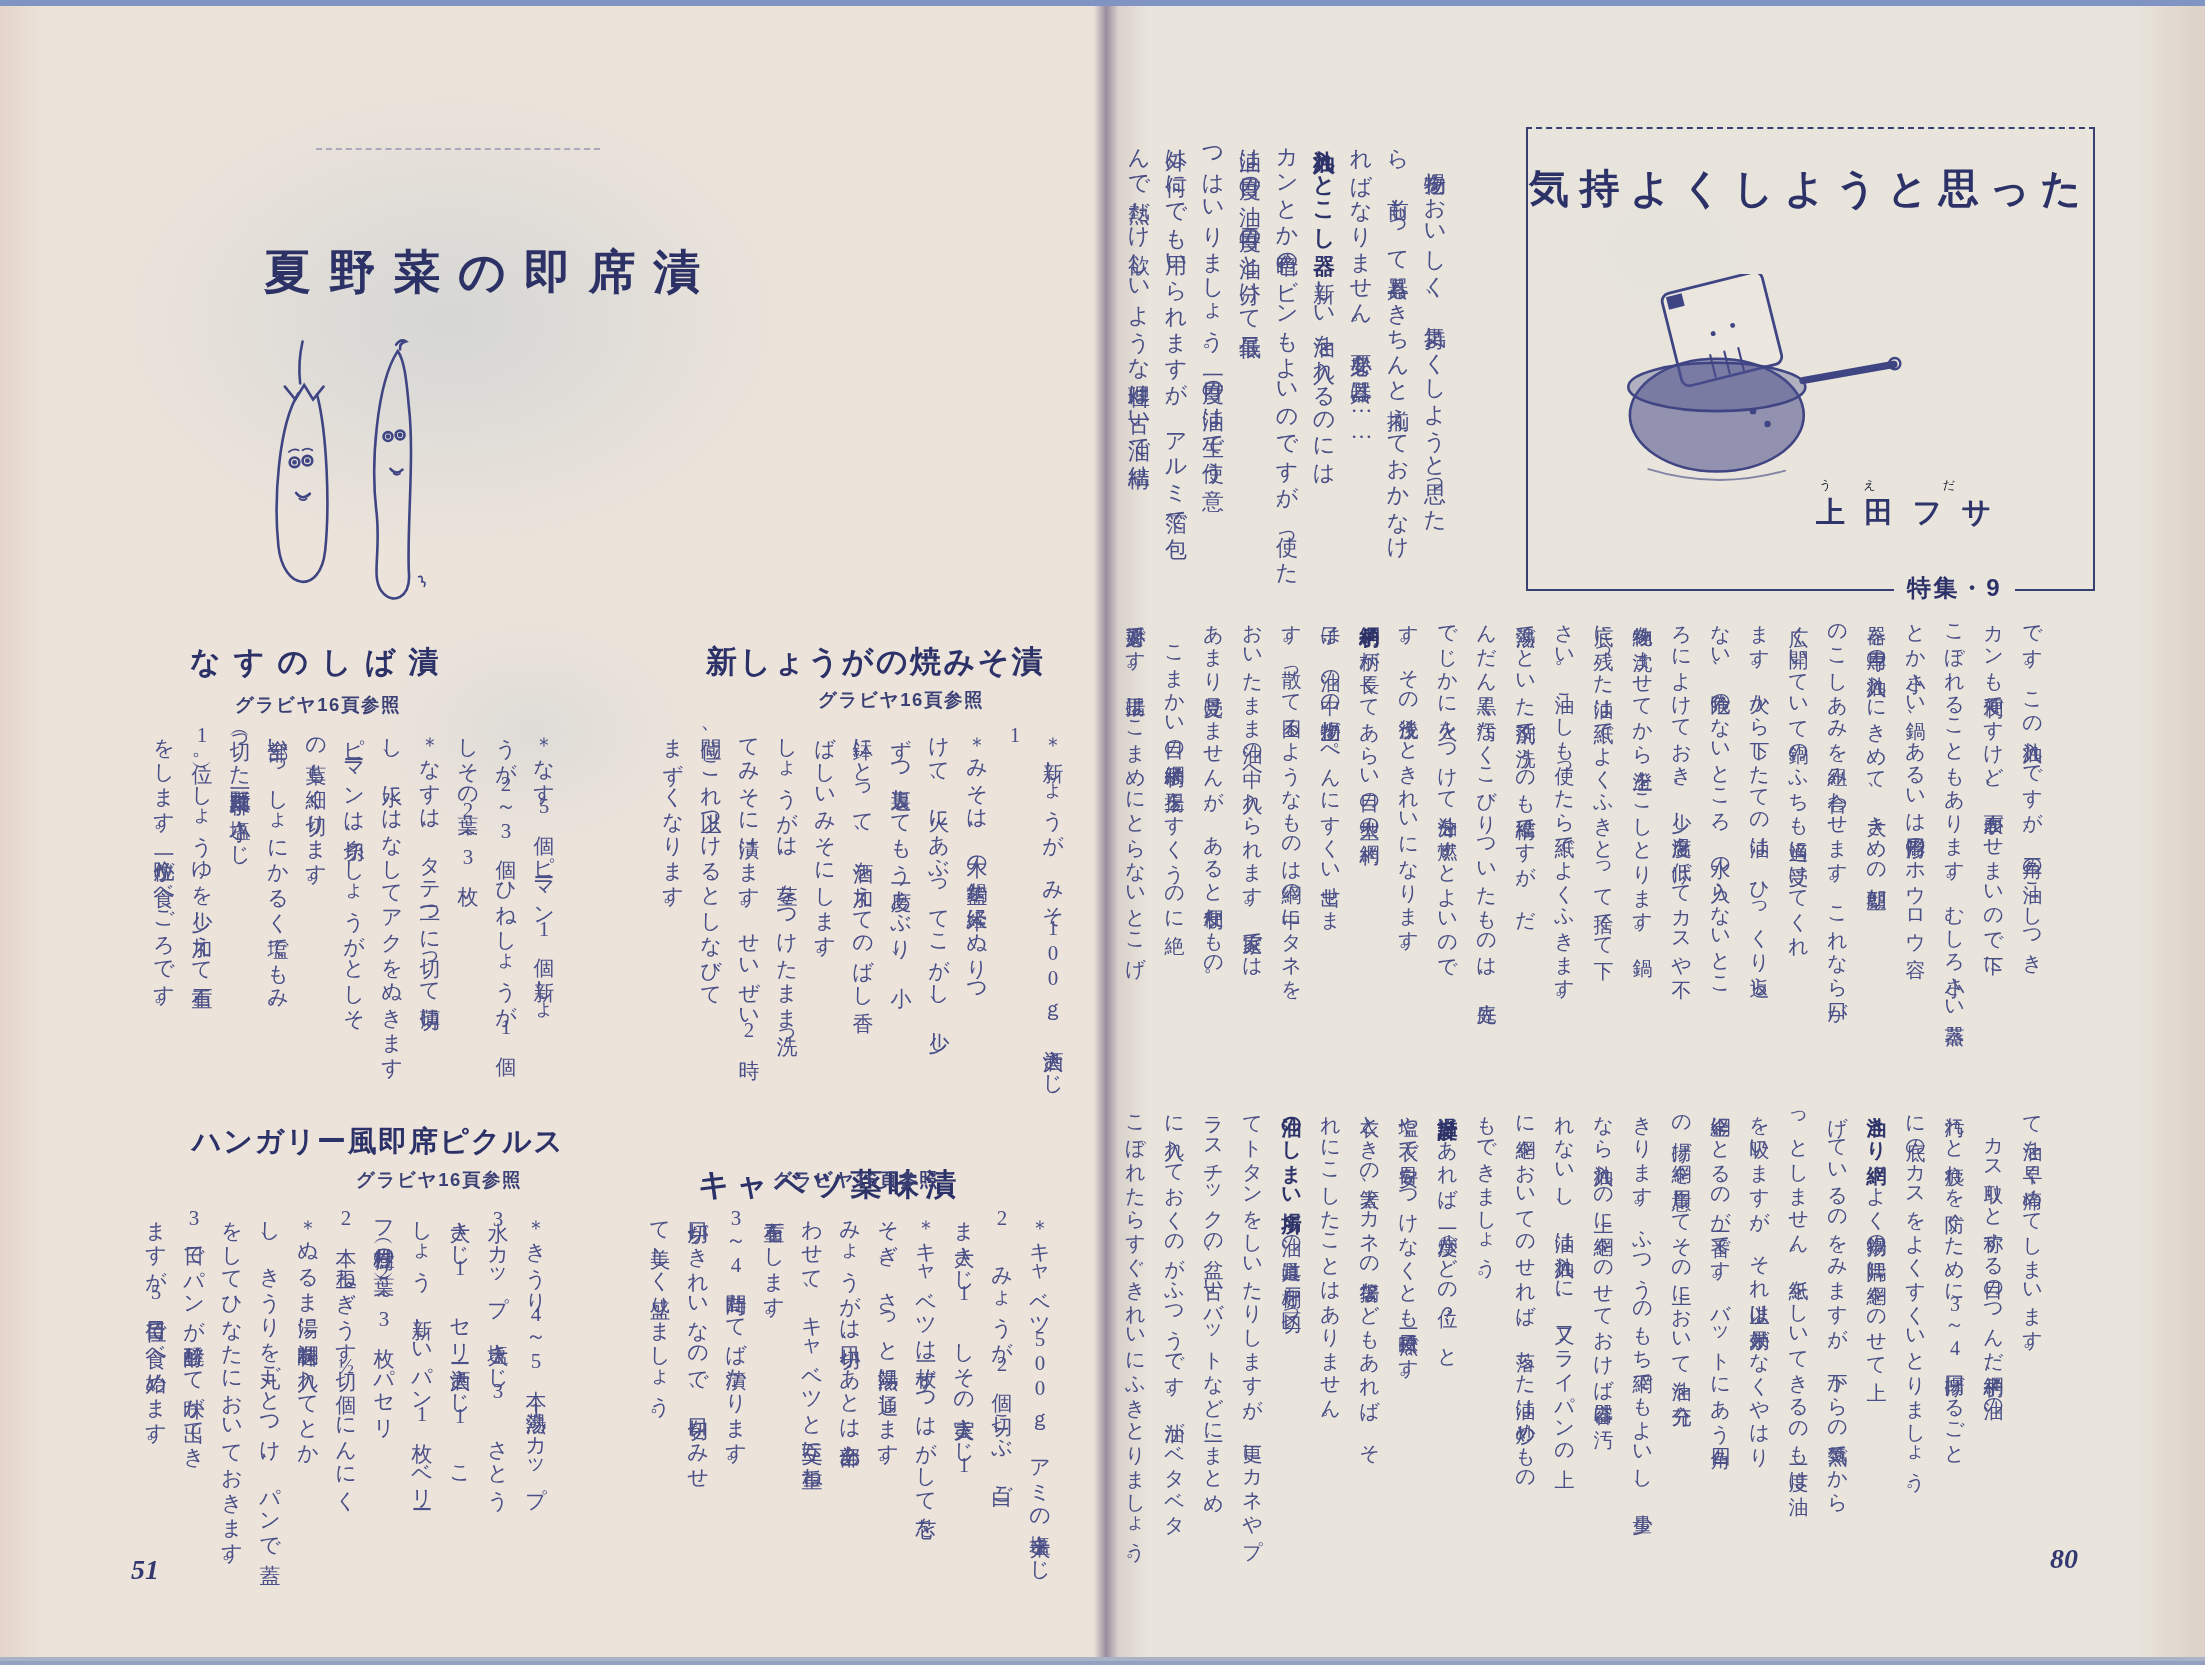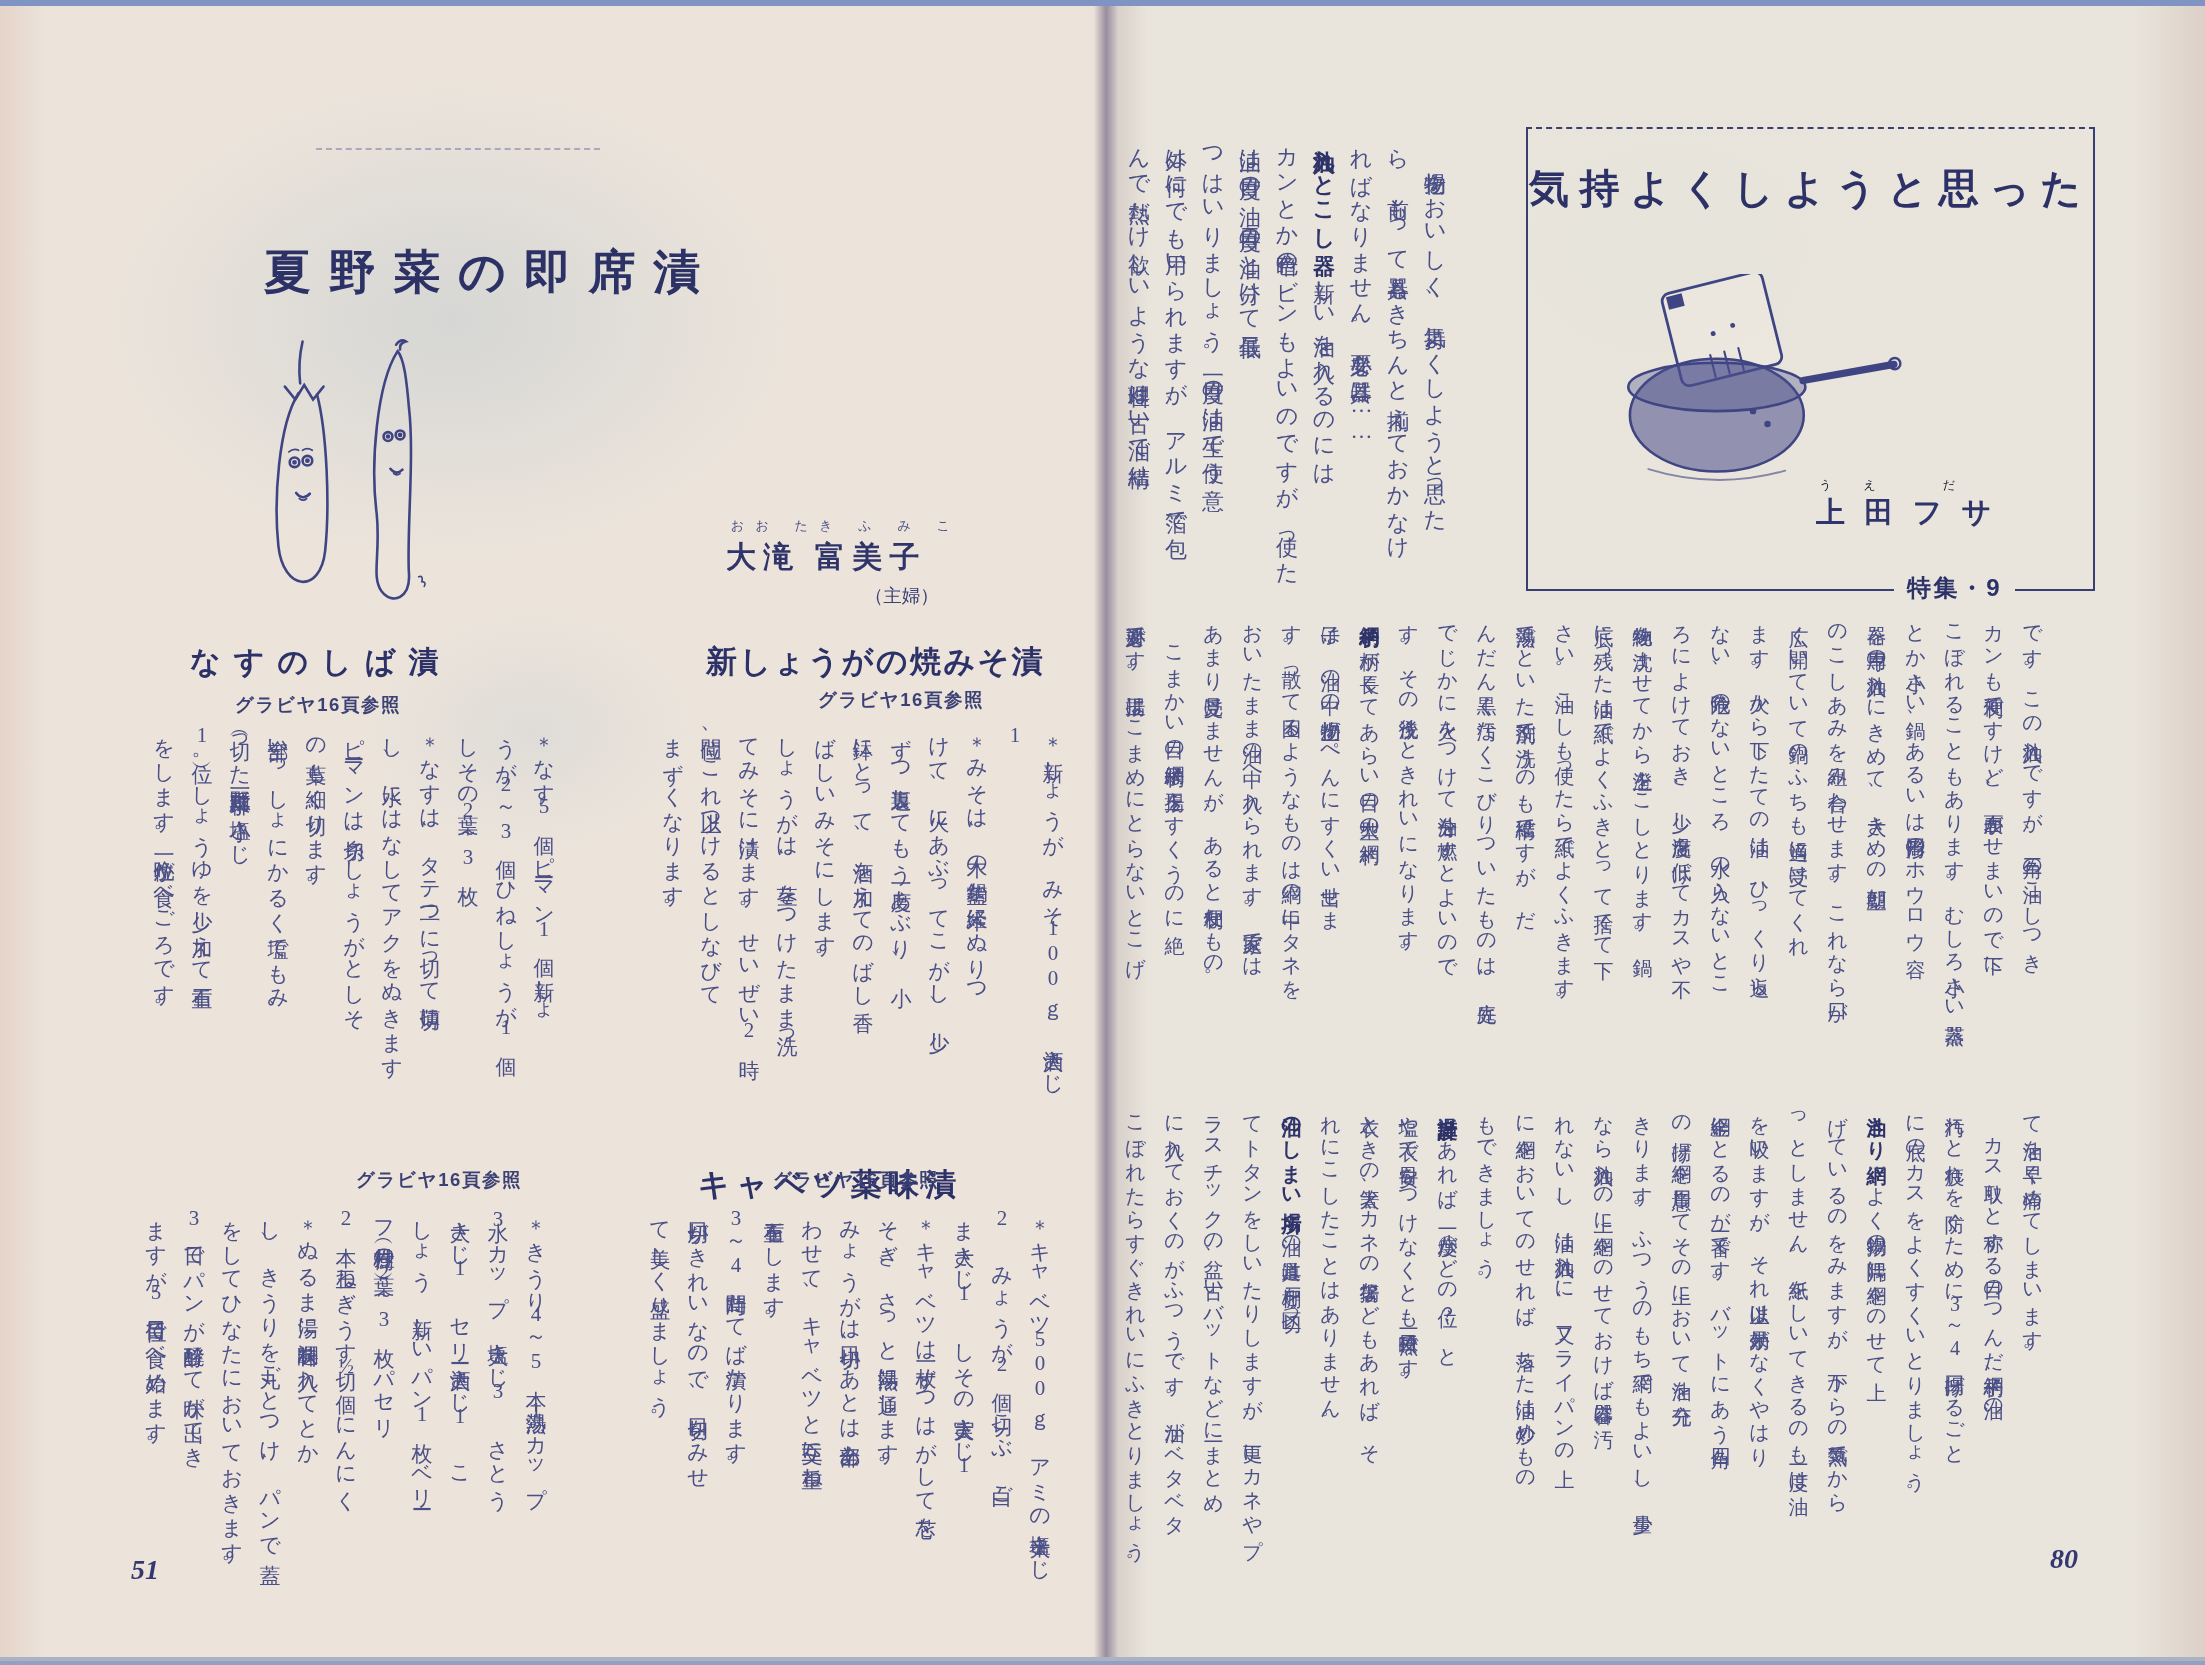--- a/index.html
+++ b/index.html
@@ -99,25 +99,20 @@
         <circle cx="186" cy="126" r="5.5"></circle>
           <circle cx="201" cy="124" r="5.5"></circle>
         <circle cx="186" cy="126" r="1.3" fill="#3f4483"></circle>
           <circle cx="201" cy="124" r="1.3" fill="#3f4483"></circle>
         <path d="M189,166 q7,9 15,1"></path>
         <path d="M193,172 q4,3 8,0" stroke-width="2"></path>
         <path d="M224,300 q6,-2 4,6 q6,0 3,6" stroke-width="2"></path>
       </g>
     </svg>
 
-    <div id="l-author">
-      <div class="furi">おお たき ふ み こ</div>
-      <div class="name">大滝 富美子</div>
-      <div class="role">（主婦）</div>
-    </div>
 
     <div class="h-head" style="left:190px;top:636px;font-size:30px;letter-spacing:13px;">なすのしば漬</div>
     <div class="h-note" style="left:235px;top:686px;">グラビヤ16頁参照</div>
     <div class="v body-col" style="left:147px;top:717px;width:416px;height:383px;">＊なす5個　ピーマン1個　新しょ
 うが2～3個　ひねしょうが1個
 しその葉2～3枚
 ＊なすは、タテ二つに切って薄切に
 し、水にはなしてアクをぬきます
 ピーマンは糸切、しょうがとしそ
 の葉も細く切ります。
@@ -133,20 +128,21 @@
 ＊みそは、木の鍋蓋か経木にぬりつ
 けて、火にあぶってこがし、少し
 ずつ裏返してもう一度あぶり、小
 鉢にとって、酒を加えてのばし香
 ばしいみそにします。
 しょうがは、茎をつけたまま洗っ
 てみそに漬けます。せいぜい2時
 間位、これ以上つけるとしなびて
 まずくなります。</div>
 
+    <div class="h-head" style="left:192px;top:1116px;font-size:29px;letter-spacing:1.6px;">ハンガリー風即席ピクルス</div>
     <div class="h-note" style="left:356px;top:1161px;">グラビヤ16頁参照</div>
     <div class="v body-col" style="left:139px;top:1200px;width:416px;height:391px;">＊きうり4～5本　熱湯1カップ
 水3カップ　塩大さじ3　さとう
 大さじ1　セリー酒大さじ1　こ
 しょう　新しいパン1枚　ベリー
 フ（月桂樹の葉）2～3枚　パセリ
 2本　玉ねぎうす切½個　にんにく
 ＊ぬるま湯に調味料を入れてとか
 し、きうりを丸ごとつけ、パンで蓋
 をしてひなたにおいておきます。

